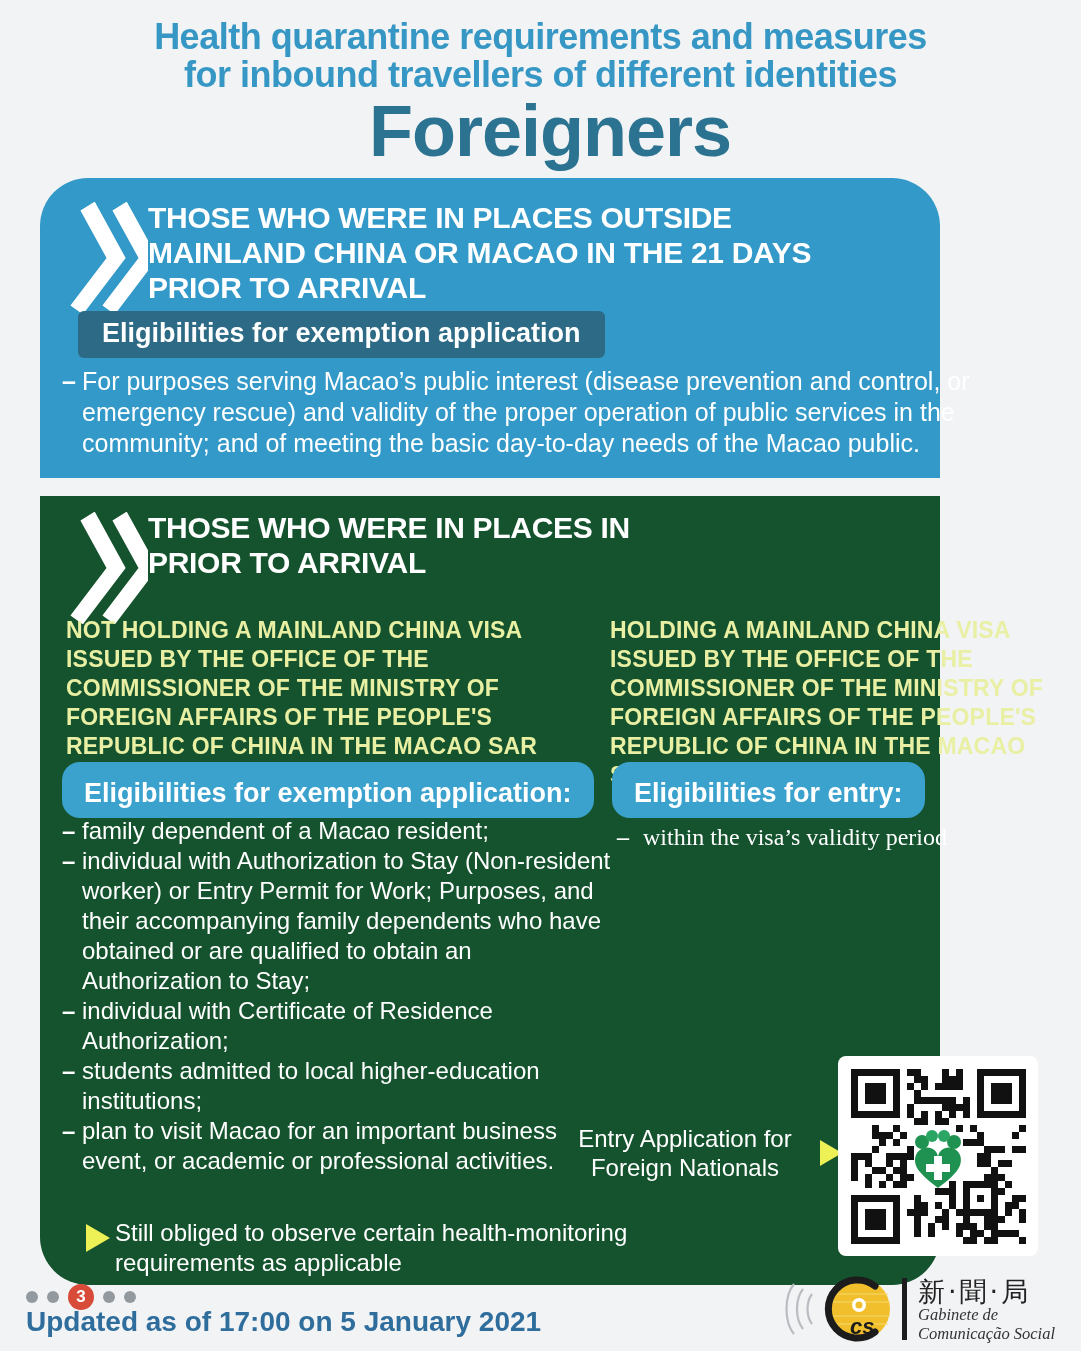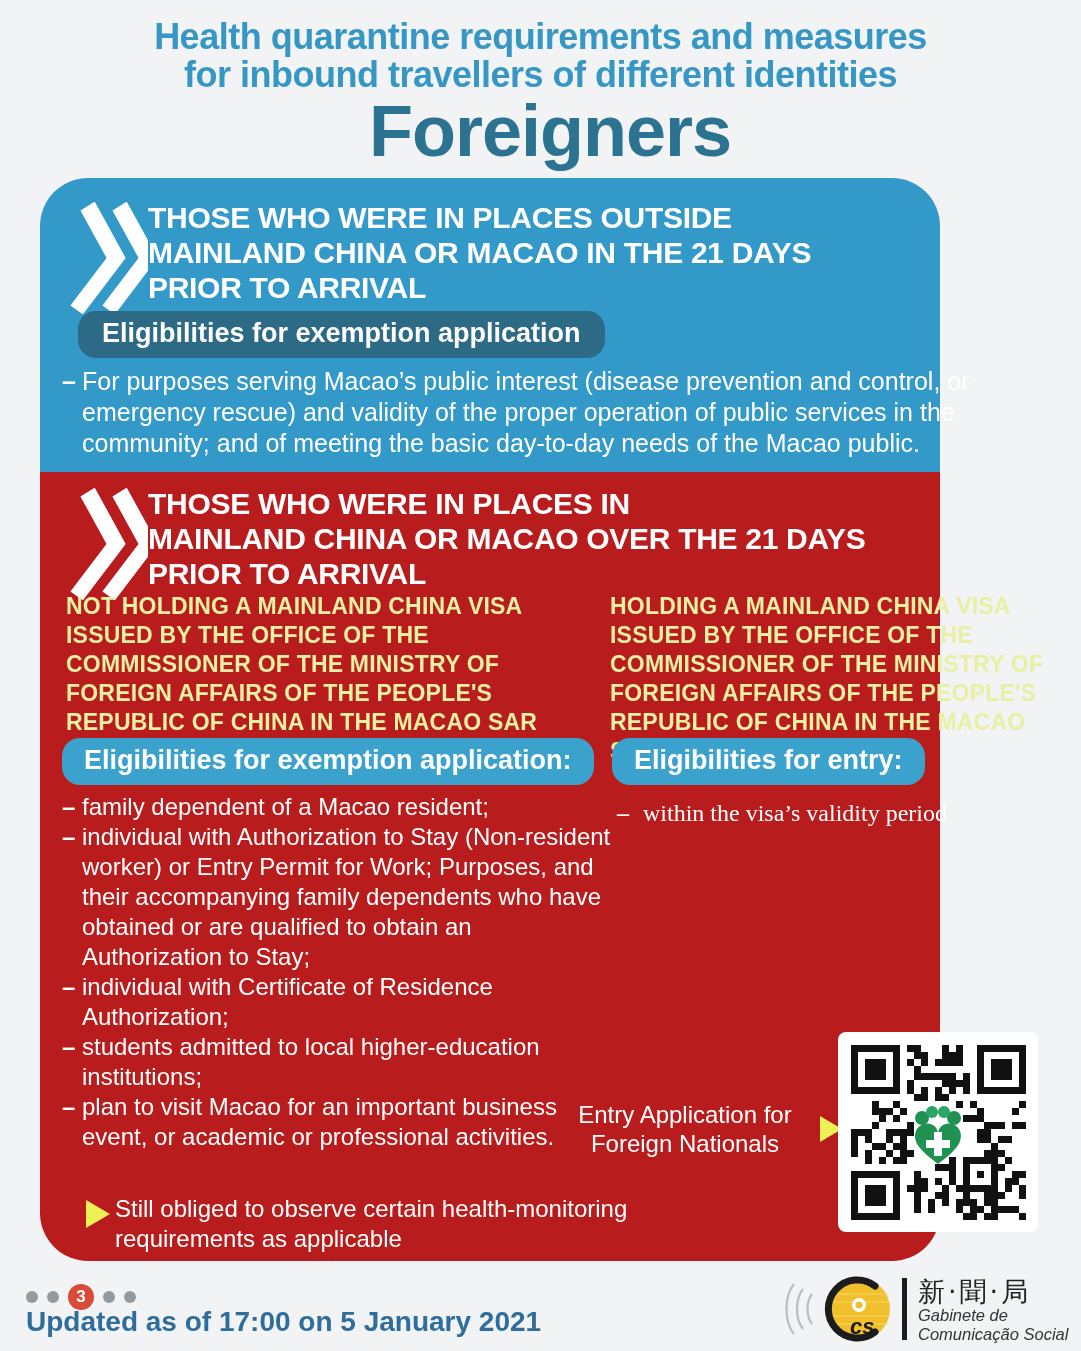--- a/index.html
+++ b/index.html
@@ -8,29 +8,29 @@
 
   
   .hdr-sub{ position:absolute; top:18px; left:0; width:100%; text-align:center;
     color:#3697c5; font-size:36px; font-weight:bold; line-height:38px; letter-spacing:-0.5px; }
   .hdr-main{ position:absolute; top:90px; left:0; width:100%; text-align:center;
     color:#2c7392; font-size:72px; font-weight:bold; letter-spacing:-1px;padding-left:19px; }
 
   
   .card{ position:absolute; left:40px; width:900px; color:#fff; }
   .card1{ top:178px; height:300px; background:#3399c8; border-radius:48px 48px 0 0; }
-  .card2{ top:472px; height:789px; background:#b91c1c; border-radius:0 0 48px 48px; }
+  .card2{ top:496px; height:789px; background:#14532d; border-radius:0 0 48px 48px; }
 
   .chev{ position:absolute; }
   .card-h{ position:absolute; font-weight:bold; font-size:30px; line-height:35px; letter-spacing:-0.3px; color:#fff; }
 
   .pill-dark{ position:absolute; display:inline-block; background:#2c6a85; color:#fff;
     font-weight:bold; font-size:27px; padding:7px 24px 9px 24px; border-radius:18px; }
   .pill-light{ position:absolute; display:inline-block; background:#3ba2cd; color:#fff;
-    font-weight:bold; font-size:27px; padding:7px 22px 9px 22px; border-radius:18px; }
+    font-weight:bold; font-size:27px; padding:16px 22px 9px 22px; border-radius:18px; }
 
   .bullet{ position:relative; padding-left:20px; }
   .bullet::before{ content:"–"; position:absolute; left:0; top:0; font-weight:bold; }
   .bullet.sp{ padding-left:28px;font-family:Liberation Serif, serif; }
   .bullet.sp::before{ left:2px; }
 
   .body-txt{ font-size:24px; line-height:30px; color:#fff; }
 
   .subhead{ position:absolute; color:#e9efa3; font-weight:bold; font-size:23px; line-height:29px; letter-spacing:0.2px; }
 
@@ -49,21 +49,21 @@
   .dots{ position:absolute; left:26px; top:1284px; display:flex; align-items:center; gap:9px; }
   .dot{ width:12px; height:12px; border-radius:50%; background:#939a9f; }
   .dot-active{ width:26px; height:26px; border-radius:50%; background:#d84b38; color:#fff;
     font-weight:bold; font-size:17px; display:flex; align-items:center; justify-content:center; }
   .updated{ position:absolute; left:26px; top:1306px; color:#2e6d9c; font-weight:bold; font-size:28px; }
 
   .gcs{ position:absolute; left:780px; top:1272px; width:290px; height:74px; }
   .gcs-bar{ position:absolute; left:122px; top:6px; width:5px; height:62px; background:#1c1c1c; }
   .gcs-cn{ position:absolute; left:138px; top:2px; font-size:27px; color:#222; letter-spacing:3px; font-family:"DejaVu Sans", sans-serif; }
   .gcs-pt{ position:absolute; left:138px; top:34px; font-size:16.5px; line-height:18.5px; color:#333;
-    font-style:italic; font-family:Liberation Sans, sans-serif; }
+    font-style:italic; font-family:Liberation Serif, serif; }
 </style>
 </head>
 <body>
 
 <div class="poster">
 
   <div class="hdr-sub">
     <div>Health quarantine requirements and measures</div>
     <div>for inbound travellers of different identities</div>
   </div>
@@ -74,36 +74,35 @@
       <g transform="skewX(-6) translate(10,0)" fill="none" stroke="#ffffff" stroke-width="16">
         <path d="M8 4 L42 56 L8 108"></path>
         <path d="M40 4 L74 56 L40 108"></path>
       </g>
     </svg>
     <div class="card-h" style="left:108px; top:22px;">
       <div>THOSE WHO WERE IN PLACES OUTSIDE</div>
       <div>MAINLAND CHINA OR MACAO IN THE 21 DAYS</div>
       <div>PRIOR TO ARRIVAL</div>
     </div>
-    <div class="pill-dark" style="left:38px; top:133px;">Eligibilities for exemption application</div>
+    <div class="pill-dark" style="left:38px; top:133px;border-radius:6px;">Eligibilities for exemption application</div>
     <div class="body-txt" style="position:absolute; left:22px; top:188px; width:935px; font-size:25px; line-height:31px;">
       <div class="bullet">For purposes serving Macao’s public interest (disease prevention and control, or emergency rescue) and validity of the proper operation of public services in the community; and of meeting the basic day-to-day needs of the Macao public.</div>
     </div>
   </div>
 
   <div class="card card2">
     <svg class="chev" style="left:30px; top:16px;" width="78" height="112" viewBox="0 0 78 112">
       <g transform="skewX(-6) translate(10,0)" fill="none" stroke="#ffffff" stroke-width="16">
         <path d="M8 4 L42 56 L8 108"></path>
         <path d="M40 4 L74 56 L40 108"></path>
       </g>
     </svg>
     <div class="card-h" style="left:108px; top:14px;">
       <div>THOSE WHO WERE IN PLACES IN</div>
-      <div>MAINLAND CHINA OR MACAO OVER THE 21 DAYS</div>
       <div>PRIOR TO ARRIVAL</div>
     </div>
 
     <div class="subhead" style="left:26px; top:120px; width:530px;">NOT HOLDING A MAINLAND CHINA VISA ISSUED BY THE OFFICE OF THE COMMISSIONER OF THE MINISTRY OF FOREIGN AFFAIRS OF THE PEOPLE'S REPUBLIC OF CHINA IN THE MACAO SAR</div>
     <div class="subhead" style="left:570px; top:120px; width:452px;">HOLDING A MAINLAND CHINA VISA ISSUED BY THE OFFICE OF THE COMMISSIONER OF THE MINISTRY OF FOREIGN AFFAIRS OF THE PEOPLE'S REPUBLIC OF CHINA IN THE MACAO SAR</div>
 
     <div class="pill-light" style="left:22px; top:266px;">Eligibilities for exemption application:</div>
     <div class="pill-light" style="left:572px; top:266px;">Eligibilities for entry:</div>
 
     <div class="body-txt" style="position:absolute; left:22px; top:320px; width:555px;">

